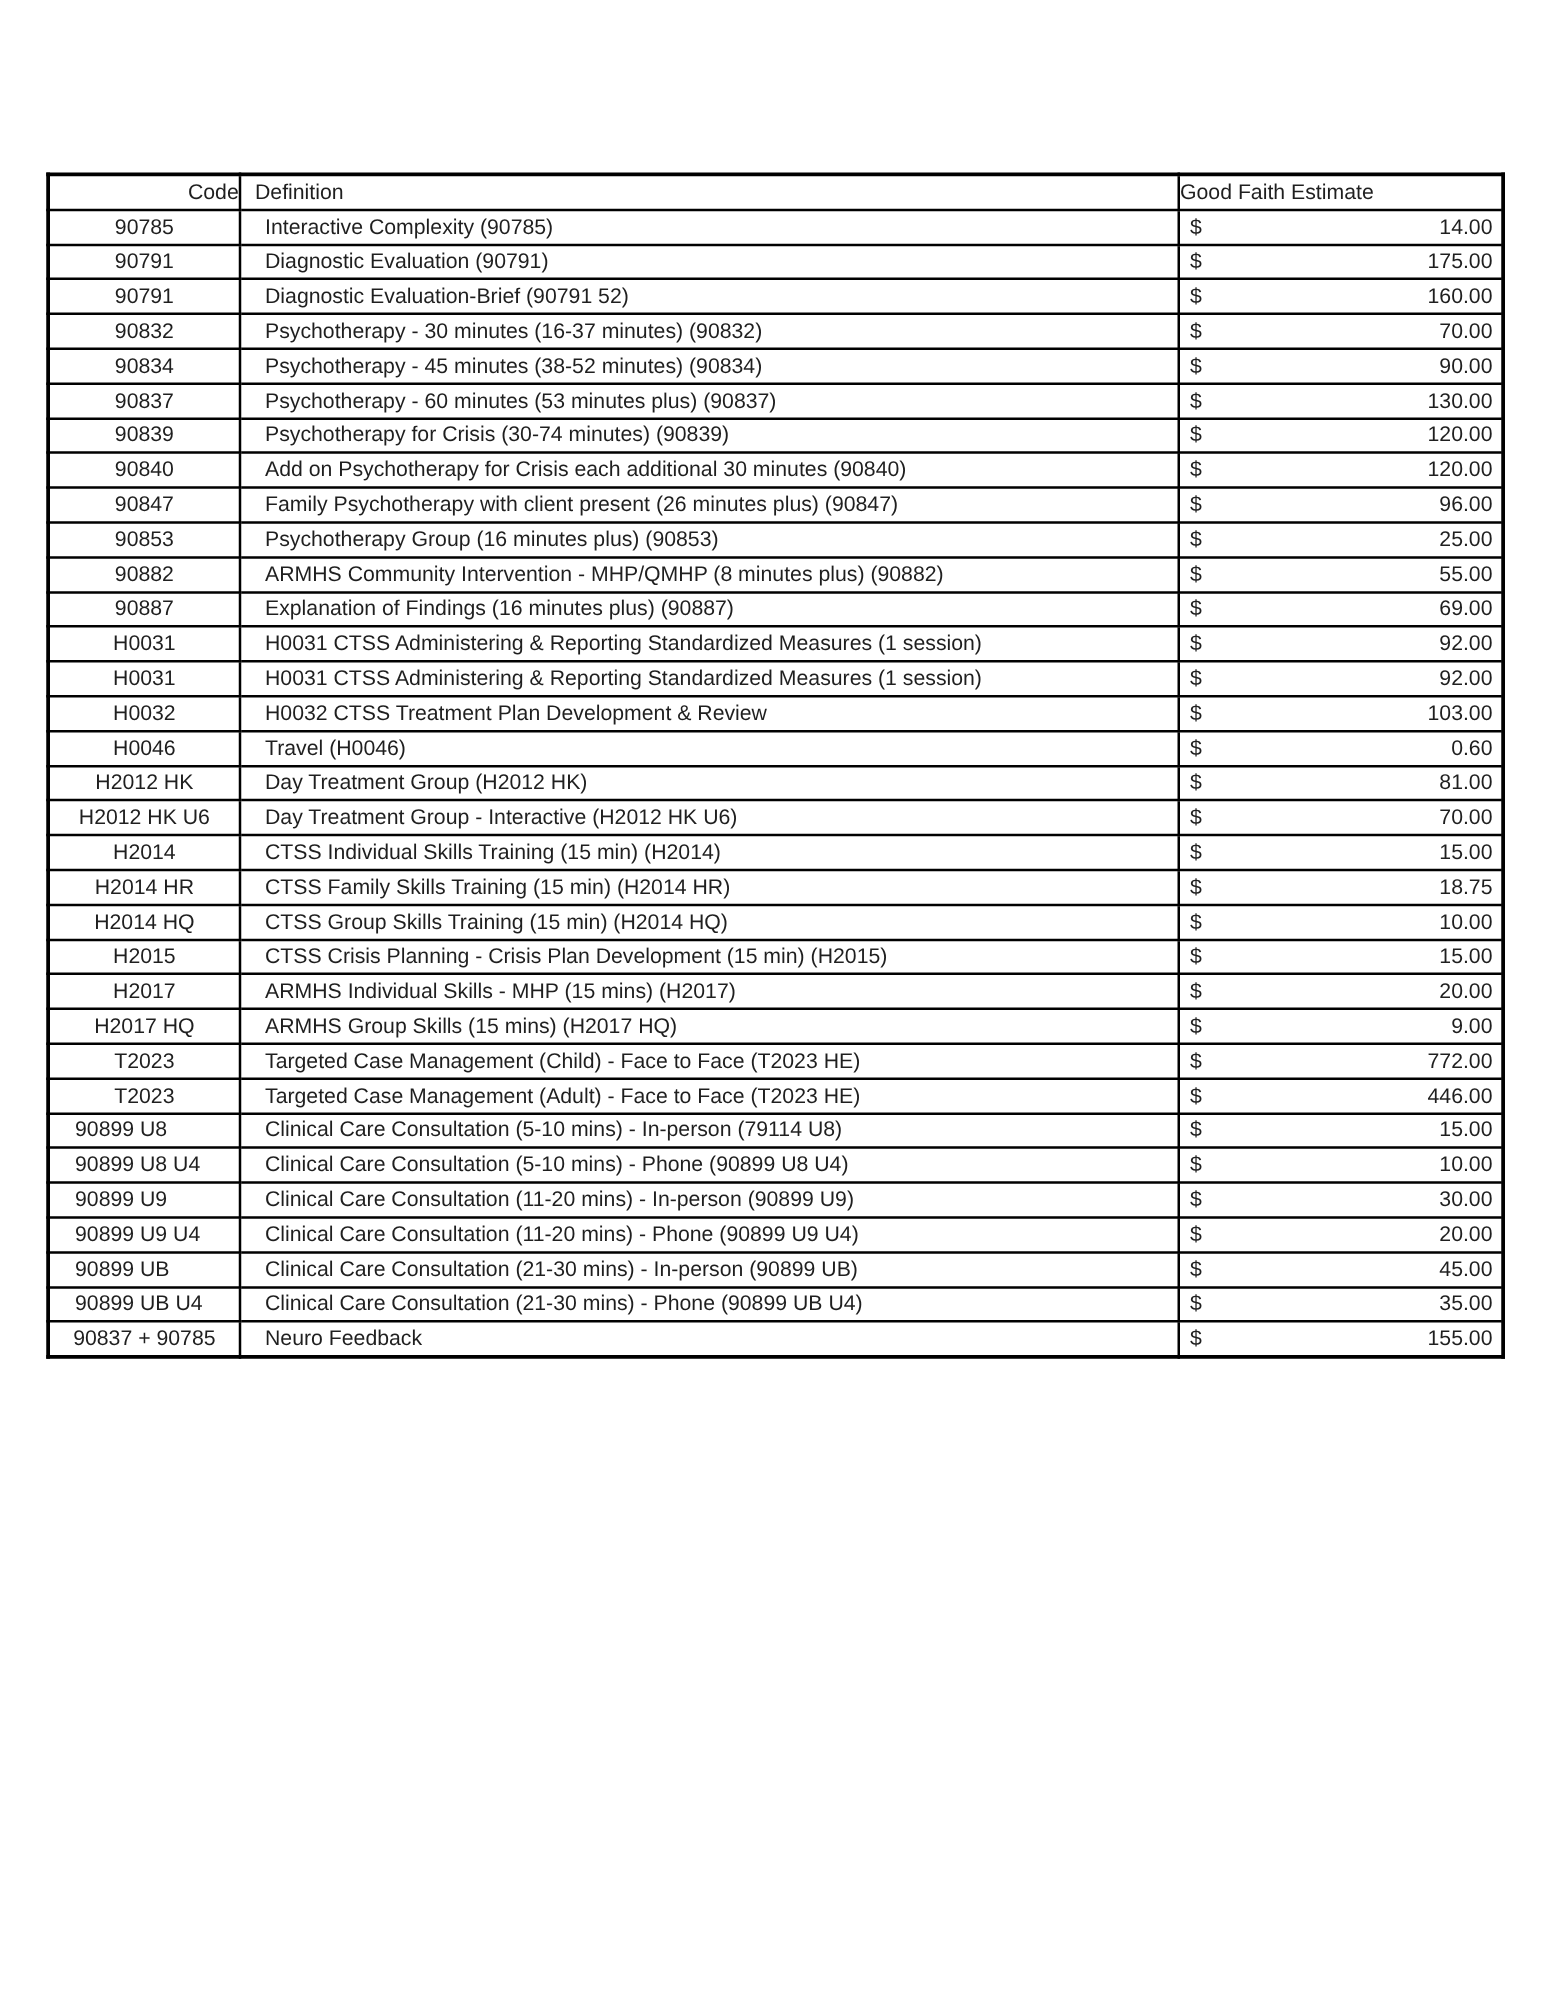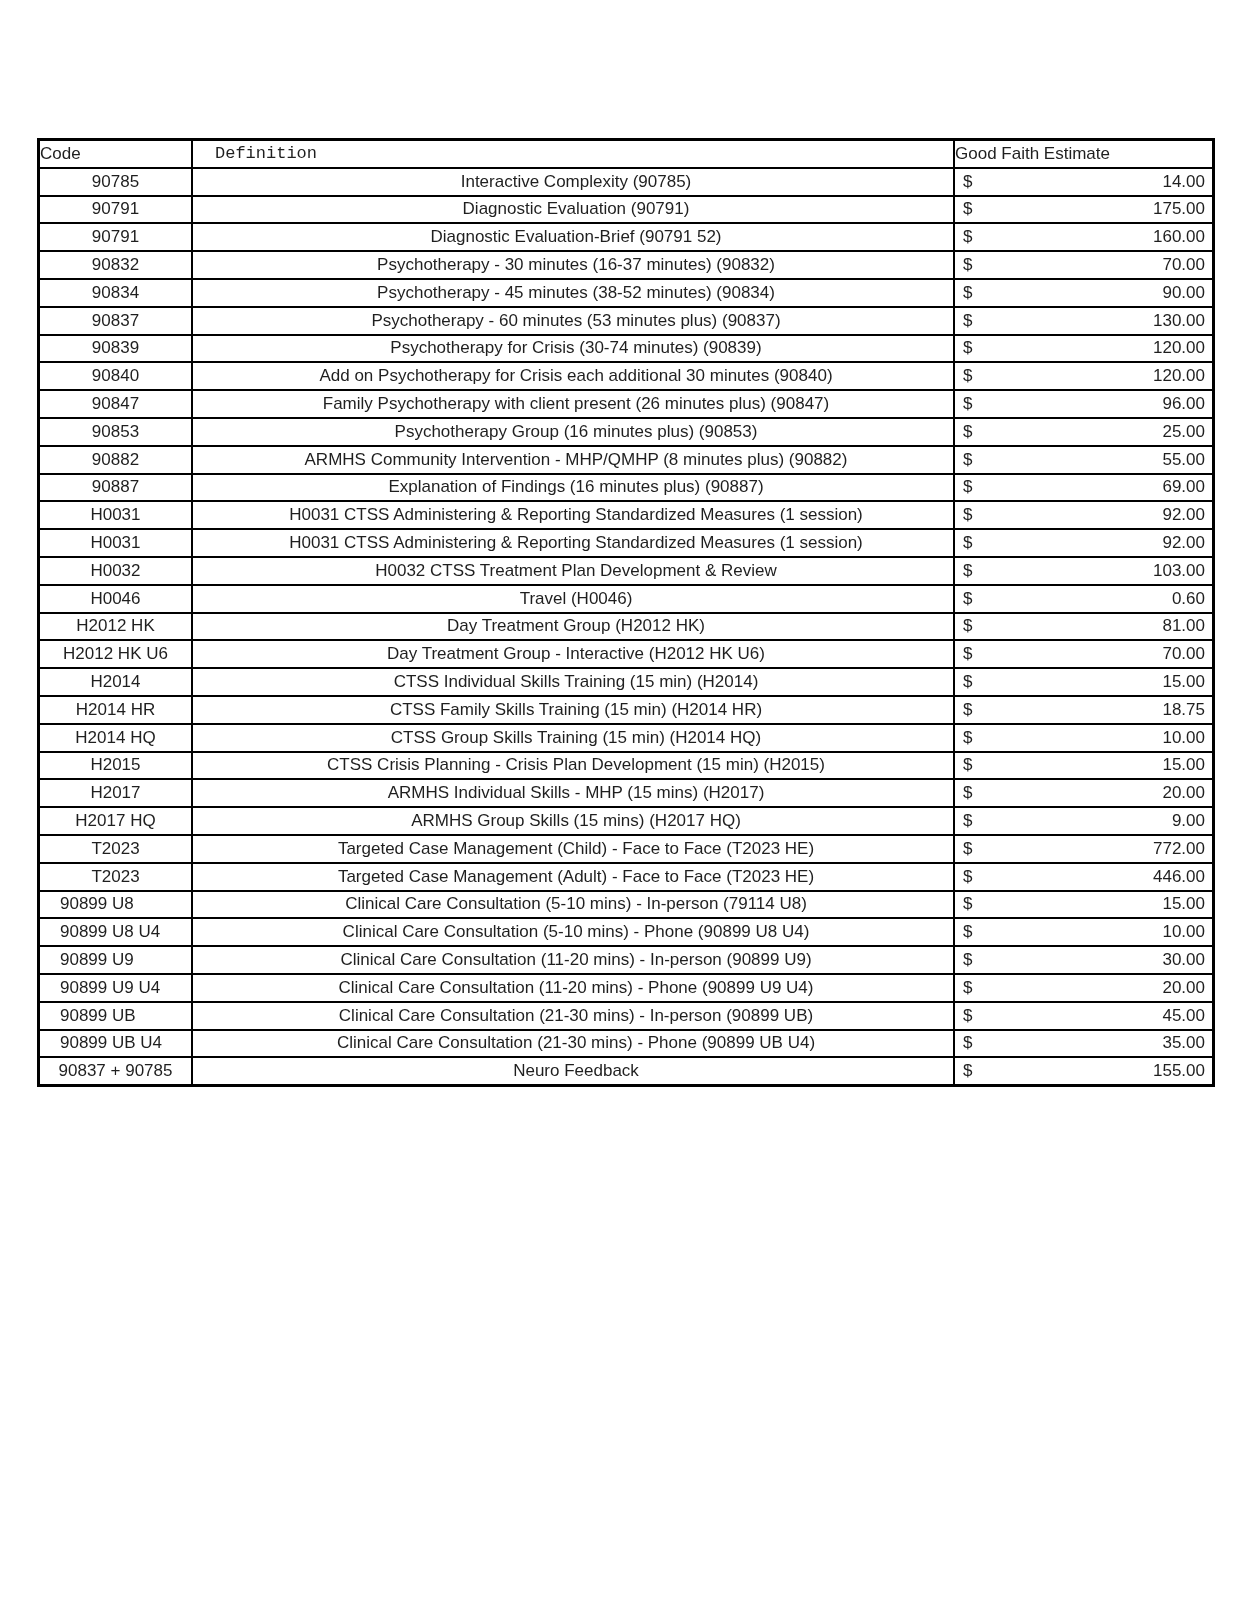--- a/index.html
+++ b/index.html
@@ -30,27 +30,27 @@
     padding: 0;
     overflow: hidden;
     white-space: nowrap;
     font-weight: normal;
     vertical-align: middle;
   }
   .col-code { width: 151px; }
   .col-def  { width: 738px; }
   .col-est  { width: 257px; }
 
-  th.col-code { text-align: left; }
-  th.col-def  { text-align: left; padding-left: 22px; font-family: Liberation Mono, monospace; }
+  th.col-code { text-align: right; }
+  th.col-def  { text-align: left; padding-left: 11px; }
   th.col-est  { text-align: left; }
 
   td.code-cell { text-align: center; margin-left: 44px; }
   td.code-cell.left { text-align: left; padding-left: 20px; }
-  td.def-cell { text-align: center; padding-left: 6px; }
+  td.def-cell { text-align: left; padding-left: 19px; }
 
   td.est-cell .cellwrap {
     display: flex;
     justify-content: space-between;
     align-items: center;
     padding: 0 7px 0 8px;
   }
 </style>
 </head>
 <body>

